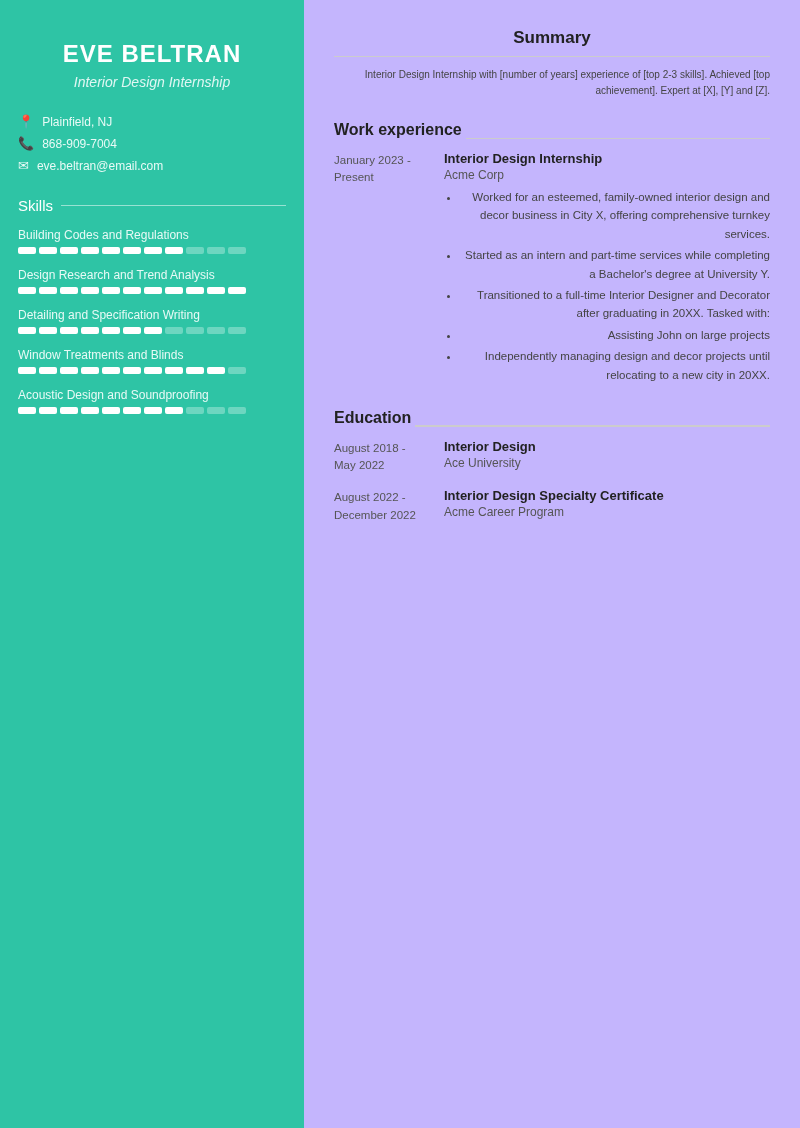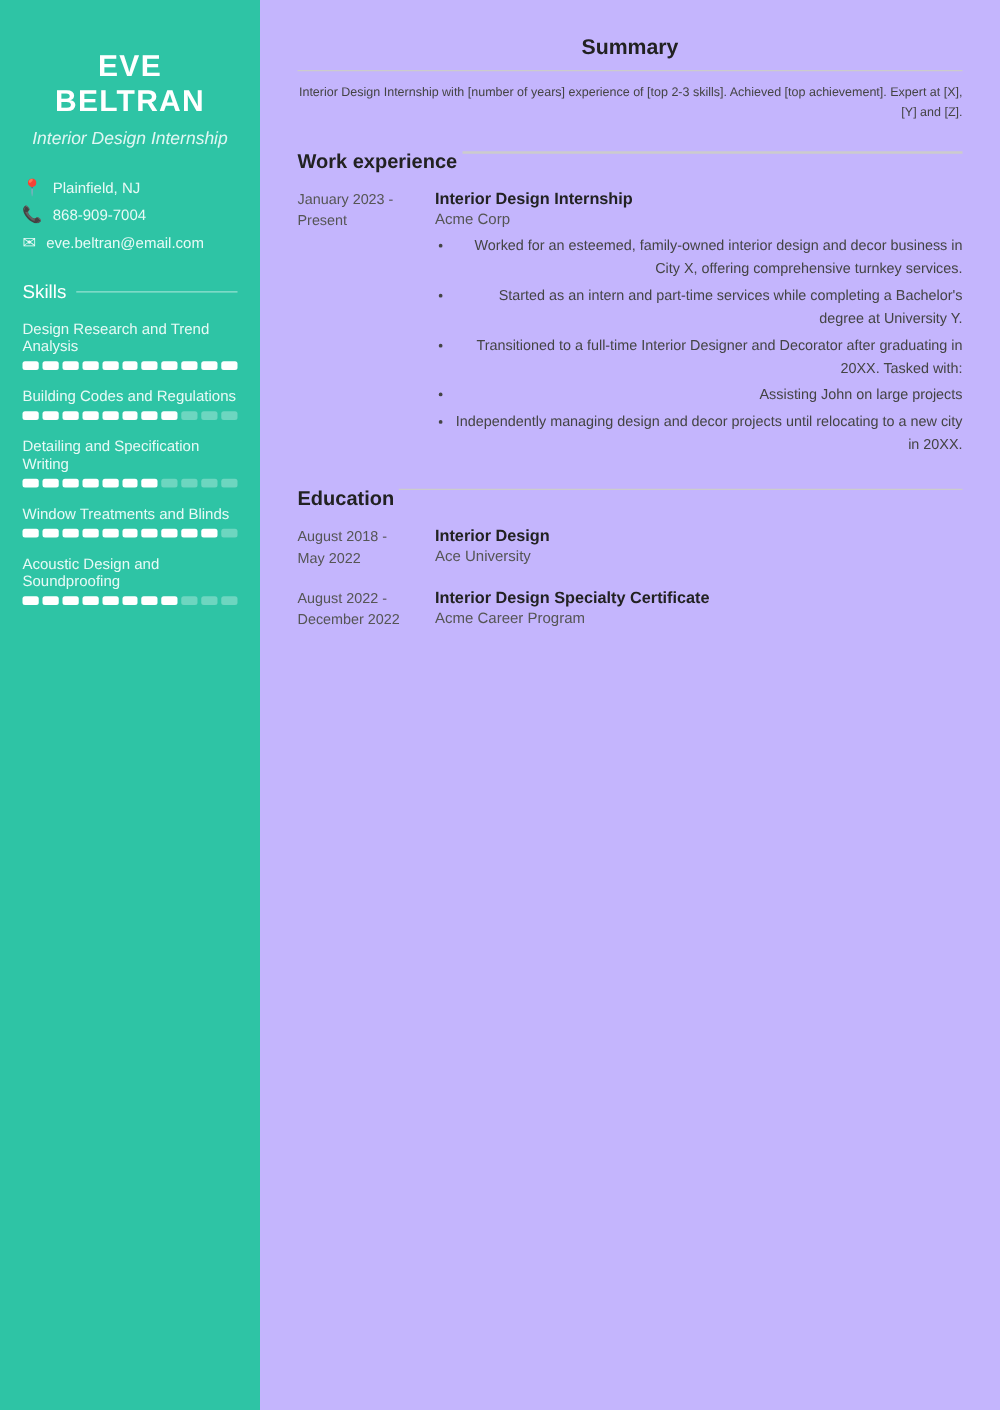--- a/index.html
+++ b/index.html
@@ -6,21 +6,21 @@
     body {
       width: 800px;
       min-height: 1128px;
       font-family: Arial, sans-serif;
       display: flex;
       background: #fff;
     }
 
     
     .sidebar {
-      width: 208px;
+      width: 304px;
       min-height: 1128px;
       background: #2ec4a5;
       color: #fff;
       padding: 40px 18px 40px 18px;
       flex-shrink: 0;
     }
     .sidebar-name {
       font-size: 24px;
       font-weight: bold;
       text-align: center;
@@ -119,21 +119,21 @@
       text-align: right;
       line-height: 1.6;
     }
 
     
     .section {
       margin-bottom: 22px;
     }
     .section-header {
       display: flex;
-      align-items: flex-start;
+      align-items: flex-end;
       gap: 4px;
       margin-bottom: 12px;
     }
     .section-header-title {
       font-size: 16px;
       font-weight: bold;
       color: #222;
       white-space: nowrap;
     }
     .section-header-line {
@@ -226,49 +226,49 @@
     <div class="contact-item">
       <span class="contact-icon">✉</span>
       <span>eve.beltran@email.com</span>
     </div>
   </div>
 
   <div class="skills-section">
     <div class="skills-header">Skills</div>
     <div id="skills-container">
         <div class="skill-item">
+          <div class="skill-label">Building Codes and Regulations</div>
+          <div class="skill-bar-track">
+            <div class="skill-bar-seg seg-filled"></div>
+            <div class="skill-bar-seg seg-filled"></div>
+            <div class="skill-bar-seg seg-filled"></div>
+            <div class="skill-bar-seg seg-filled"></div>
+            <div class="skill-bar-seg seg-filled"></div>
+            <div class="skill-bar-seg seg-filled"></div>
+            <div class="skill-bar-seg seg-filled"></div>
+            <div class="skill-bar-seg seg-filled"></div>
+            <div class="skill-bar-seg seg-empty"></div>
+            <div class="skill-bar-seg seg-empty"></div>
+            <div class="skill-bar-seg seg-empty"></div>
+          </div>
+        </div>
+        <div class="skill-item">
           <div class="skill-label">Design Research and Trend Analysis</div>
           <div class="skill-bar-track">
             <div class="skill-bar-seg seg-filled"></div>
             <div class="skill-bar-seg seg-filled"></div>
             <div class="skill-bar-seg seg-filled"></div>
             <div class="skill-bar-seg seg-filled"></div>
             <div class="skill-bar-seg seg-filled"></div>
             <div class="skill-bar-seg seg-filled"></div>
             <div class="skill-bar-seg seg-filled"></div>
             <div class="skill-bar-seg seg-filled"></div>
             <div class="skill-bar-seg seg-filled"></div>
             <div class="skill-bar-seg seg-filled"></div>
             <div class="skill-bar-seg seg-filled"></div>
-          </div>
-        </div>
-        <div class="skill-item">
-          <div class="skill-label">Building Codes and Regulations</div>
-          <div class="skill-bar-track">
-            <div class="skill-bar-seg seg-filled"></div>
-            <div class="skill-bar-seg seg-filled"></div>
-            <div class="skill-bar-seg seg-filled"></div>
-            <div class="skill-bar-seg seg-filled"></div>
-            <div class="skill-bar-seg seg-filled"></div>
-            <div class="skill-bar-seg seg-filled"></div>
-            <div class="skill-bar-seg seg-filled"></div>
-            <div class="skill-bar-seg seg-filled"></div>
-            <div class="skill-bar-seg seg-empty"></div>
-            <div class="skill-bar-seg seg-empty"></div>
-            <div class="skill-bar-seg seg-empty"></div>
           </div>
         </div>
         <div class="skill-item">
           <div class="skill-label">Detailing and Specification Writing</div>
           <div class="skill-bar-track">
             <div class="skill-bar-seg seg-filled"></div>
             <div class="skill-bar-seg seg-filled"></div>
             <div class="skill-bar-seg seg-filled"></div>
             <div class="skill-bar-seg seg-filled"></div>
             <div class="skill-bar-seg seg-filled"></div>

